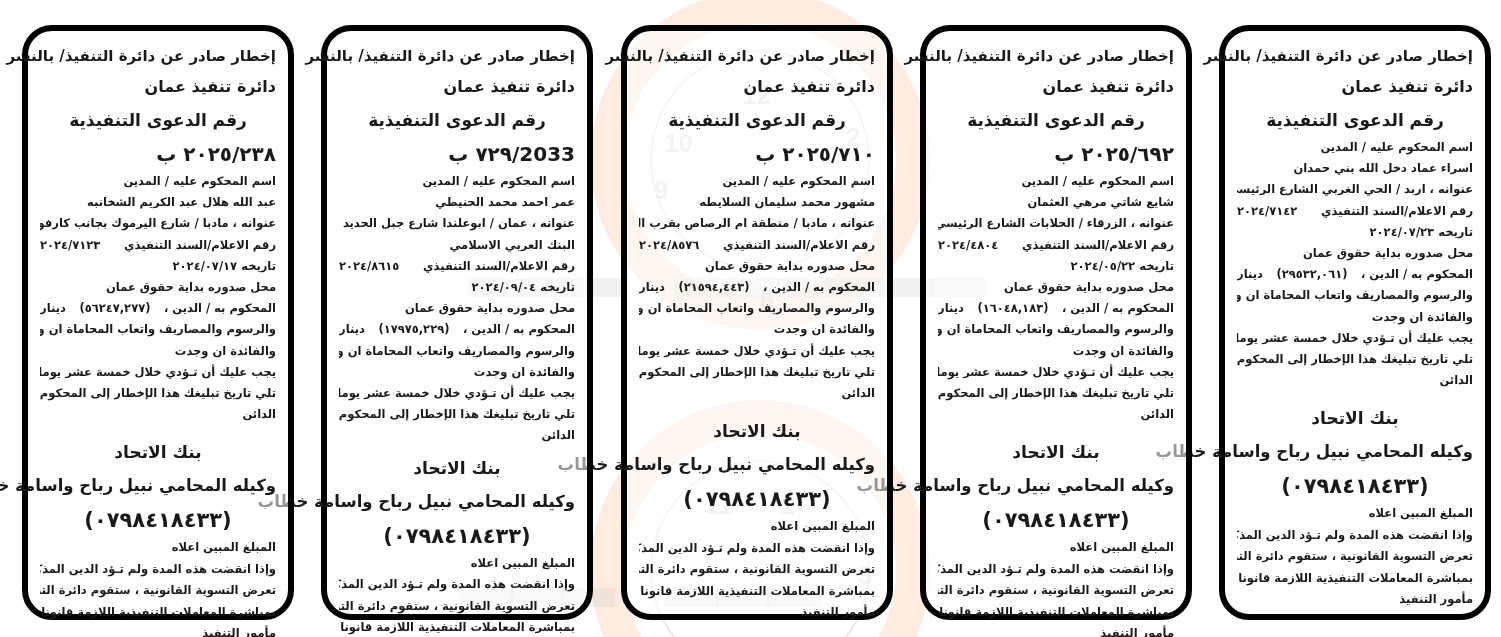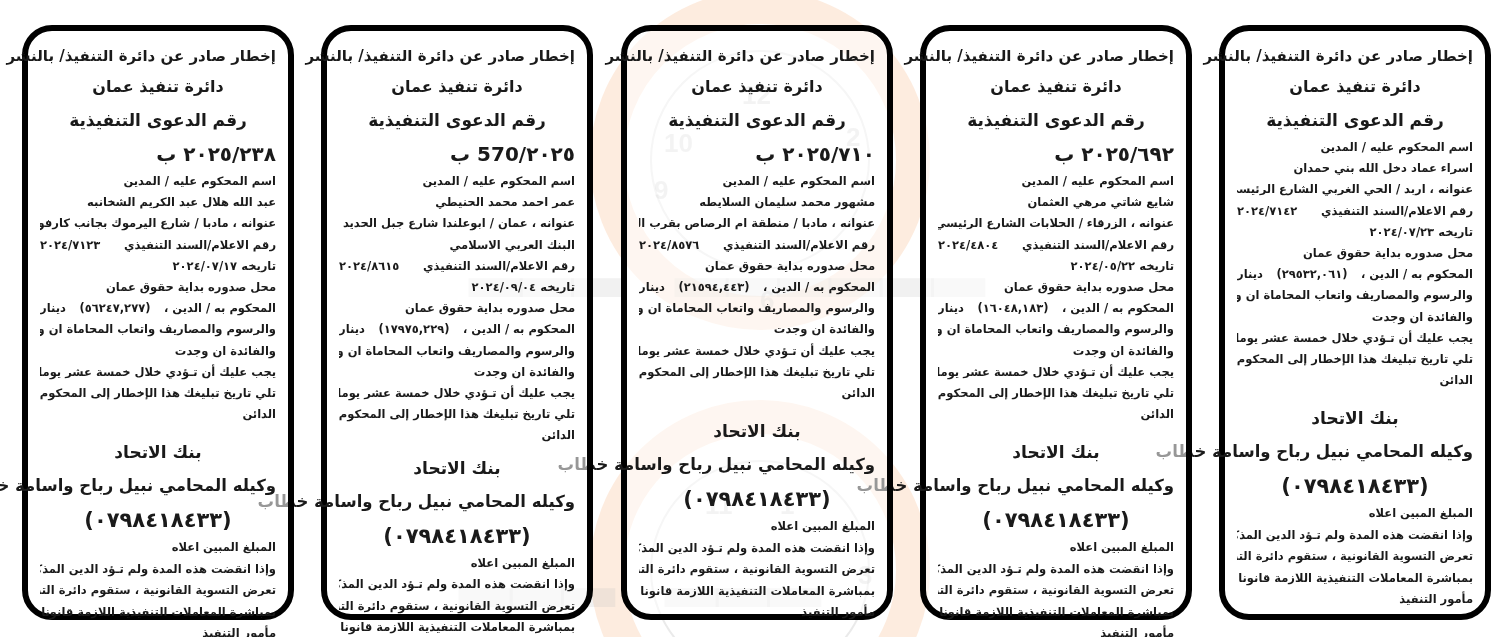--- a/index.html
+++ b/index.html
@@ -23,21 +23,21 @@
     }
 
     .row { position: absolute; left: 0; top: 0; width: 1501px; height: 637px; z-index: 1; }
     .panel {
       position: absolute; top: 25px; width: 272px; height: 595px;
       border: 6px solid #000000; border-radius: 30px;
       background: rgba(255,255,255,0.55);
       direction: rtl; padding: 10px 12px 8px 12px;
     }
     .h1 { font-family: "DejaVu Sans", sans-serif; font-weight: bold; font-size: 15px; text-align: center; line-height: 30px; white-space: nowrap; letter-spacing: -0.4px; }
-    .h2 { font-weight: bold; font-size: 16px; text-align: center; line-height: 32px; }
+    .h2 { font-weight: bold; font-size: 16px; text-align: right; line-height: 32px; }
     .h3 { font-weight: bold; font-size: 17px; text-align: center; line-height: 34px; }
     .case { font-weight: bold; font-size: 20px; text-align: right; line-height: 34px; }
     .line { font-size: 11.5px; font-weight: bold; line-height: 21.2px; white-space: nowrap; overflow: hidden; letter-spacing: -0.2px; }
     .line.just { display: flex; justify-content: space-between; }
     .bank { font-weight: bold; font-size: 17px; text-align: center; line-height: 34px; margin-top: 10px; }
     .lawyer { font-weight: bold; font-size: 16.5px; text-align: center; line-height: 34px; white-space: nowrap; letter-spacing: -0.3px; }
     .phone { font-weight: bold; font-size: 21px; text-align: center; line-height: 34px; font-family: "DejaVu Sans", sans-serif; }
     .small { font-size: 11.5px; font-weight: bold; line-height: 21.5px; white-space: nowrap; overflow: hidden; letter-spacing: -0.2px; }
   </style>
 </head>
@@ -160,21 +160,21 @@
     <div class="small">وإذا انقضت هذه المدة ولم تـؤد  الدين المذكور أو</div>
     <div class="small">تعرض التسوية القانونية ، ستقوم دائرة التنفيذ</div>
     <div class="small">بمباشرة المعاملات التنفيذية اللازمة قانونا بحقك</div>
     <div class="small">مأمور التنفيذ</div>
   </div>
 
   <div class="panel" style="left:321px;">
     <div class="h1">إخطار صادر عن دائرة التنفيذ/ بالنشر</div>
     <div class="h2">دائرة تنفيذ عمان</div>
     <div class="h3">رقم الدعوى التنفيذية</div>
-    <div class="case">٢٠٢٥/570 ب</div>
+    <div class="case">2033/٧٢٩ ب</div>
     <div class="line">اسم المحكوم عليه / المدين</div>
     <div class="line">عمر احمد محمد الحنيطي</div>
     <div class="line">عنوانه ، عمان / ابوعلندا شارع جبل الحديد مقابل</div>
     <div class="line">البنك العربي الاسلامي</div>
     <div class="line just">
         <span>رقم الاعلام/السند التنفيذي</span>
         <span>٢٠٢٤/٨٦١٥</span>
       </div>
     <div class="line"><span>تاريخه</span> <span>٢٠٢٤/٠٩/٠٤</span></div>
     <div class="line">محل صدوره بداية حقوق عمان</div>

